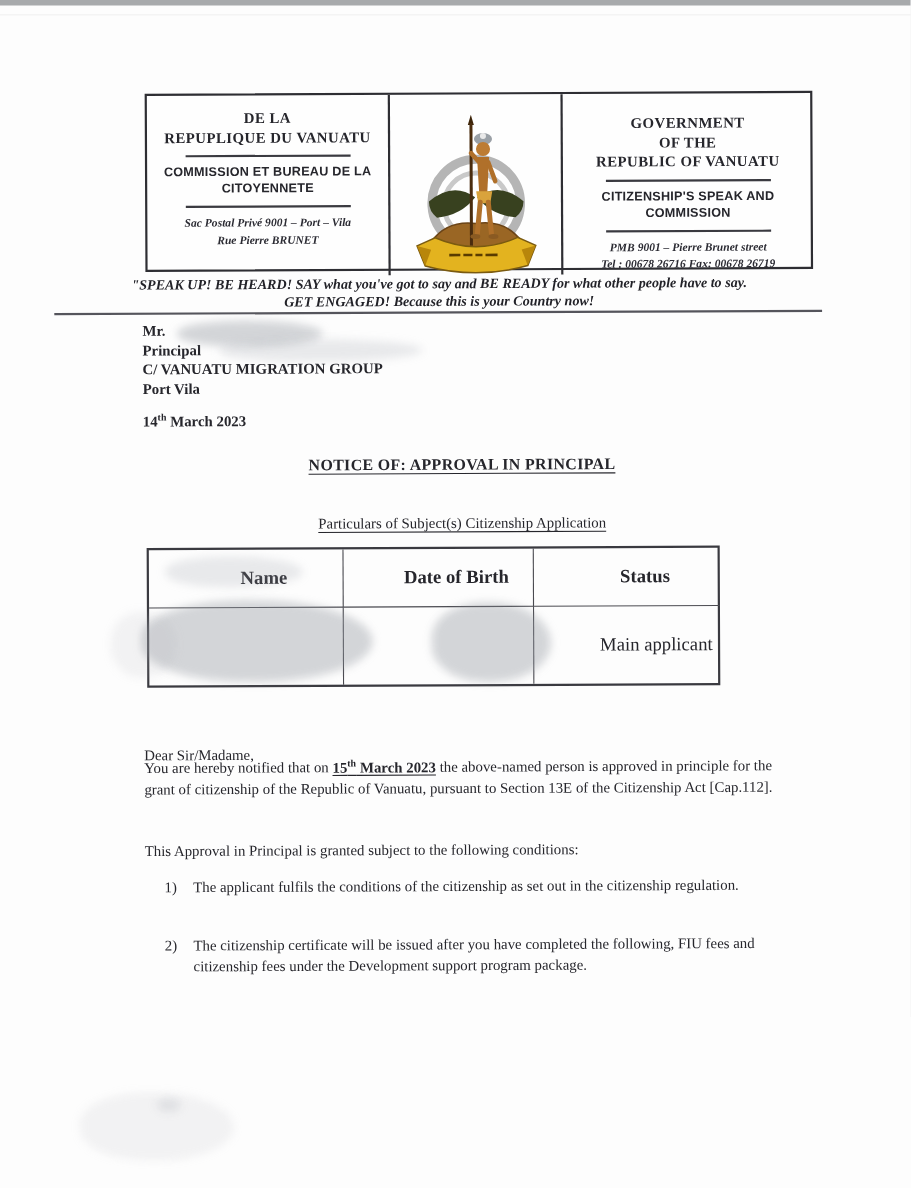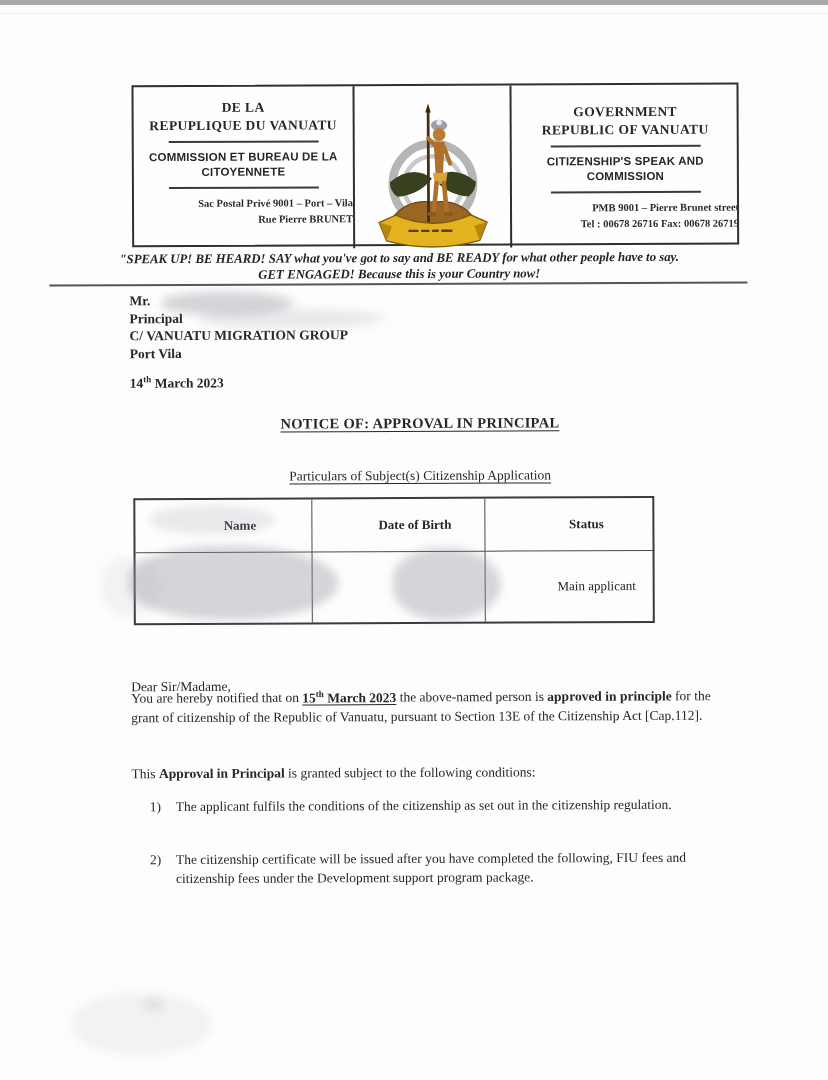--- a/index.html
+++ b/index.html
@@ -11,21 +11,21 @@
   .doc { position:absolute; left:0; top:0; width:828px; height:1080px; transform:rotate(-0.25deg); transform-origin:50% 40%; color:#26262c; }
 
   
   .letterhead { position:absolute; left:133px; top:84px; width:607px; height:162px;
     border:2px solid #2e2e33; display:grid; grid-template-columns:219px 159px 227px; background:#fefefe; }
   .lh-cell { position:relative; padding-top:12px; text-align:center; }
   .lh-cell.mid { border-left:2px solid #2e2e33; border-right:2px solid #2e2e33; display:flex; align-items:center; justify-content:center; }
   .org-title { font-weight:700; font-size:13.5px; line-height:1.3; letter-spacing:.4px; }
   .lh-divider { width:150px; height:2px; background:#3a3a40; margin:7px auto 7px; }
   .dept { font-family:"Liberation Sans","DejaVu Sans",sans-serif; font-weight:700; font-size:11.5px; line-height:1.3; letter-spacing:.2px; }
-  .postal { font-weight:700; font-size:10.5px; line-height:1.5; color:#2b2b33;text-align:right; }
+  .postal { font-weight:700; font-style:italic; font-size:10.5px; line-height:1.5; color:#2b2b33; }
   .lh-right .org-title { padding-top:6px; }
 
   
   .motto { position:absolute; left:50px; top:250px; width:700px; text-align:center;
     font-weight:700; font-style:italic; font-size:12.8px; line-height:1.28; color:#222228; }
   .motto-rule { position:absolute; left:50px; top:283px; width:698px; height:2px; background:#55555c; }
 
   
   .recipient { position:absolute; left:130px; top:291px; font-weight:700; font-size:13.5px; line-height:1.3; }
   .date-line { position:absolute; left:130px; top:357px; font-weight:700; font-size:13.5px;margin-top:16px; }
@@ -34,31 +34,31 @@
   
   .notice-title { position:absolute; left:0; top:415px; width:840px; text-align:center;
     font-weight:700; font-size:14.5px; letter-spacing:.3px; text-decoration:underline; text-underline-offset:3px; }
   .table-caption { position:absolute; left:0; top:468px; width:840px; text-align:center;
     font-size:13.5px; text-decoration:underline; text-underline-offset:3px; }
 
   
   .app-table { position:absolute; left:133px; top:497px; width:521px; height:127px;
     border:2px solid #3a3a40; display:grid; grid-template-columns:177px 173px 169px; grid-template-rows:53px 70px; }
   .app-table .cell { border-right:1px solid #4a4a50; border-bottom:1px solid #4a4a50;
-    display:flex; align-items:center; justify-content:center; font-size:13px;padding-left:33px; }
+    display:flex; align-items:center; justify-content:center; font-size:17px;padding-left:33px; }
   .app-table .cell:nth-child(3n) { border-right:none; }
   .app-table .cell.last-row { border-bottom:none;margin-left:20px; }
   .app-table .th { font-weight:700; }
 
   
   .greeting { position:absolute; left:130px; top:678px; font-size:13.5px; }
   .para { position:absolute; left:130px; width:592px; font-size:13.5px; line-height:1.42; text-align:left; }
   .p1 { top:687px; }
   .p2 { top:763px; }
-  .bold { font-weight:700; }
+  .bold { font-weight:400; }
   .bold-underline { font-weight:700; text-decoration:underline; text-underline-offset:2px; }
   .condition { position:absolute; left:148px; width:566px; display:flex; font-size:13.5px; line-height:1.42; }
   .condition .num { width:26px; flex:0 0 26px; }
   .cond-1 { top:796px; }
   .cond-2 { top:849px; }
 
   
   .redact { position:absolute; filter:blur(4px); border-radius:46% 54% 52% 48%; background:rgba(142,146,156,.38); }
   .redact.light { background:rgba(160,163,172,.22); }
   .redact.faint { background:rgba(170,172,180,.13); }
@@ -126,20 +126,21 @@
               <rect x="62" y="144" width="9" height="2.6"></rect>
             <rect x="74" y="144" width="7" height="2.6"></rect>
               <rect x="84" y="144" width="12" height="2.6"></rect>
           </g>
         </svg>
       </div>
 
       <div class="lh-cell lh-right">
         <div class="org-title">
           <div>GOVERNMENT</div>
+          <div>OF THE</div>
           <div>REPUBLIC OF VANUATU</div>
         </div>
         <div class="lh-divider"></div>
         <div class="dept">
           <div>CITIZENSHIP'S SPEAK AND</div>
           <div>COMMISSION</div>
         </div>
         <div class="lh-divider"></div>
         <div class="postal">
           <div>PMB 9001 – Pierre Brunet street</div>

